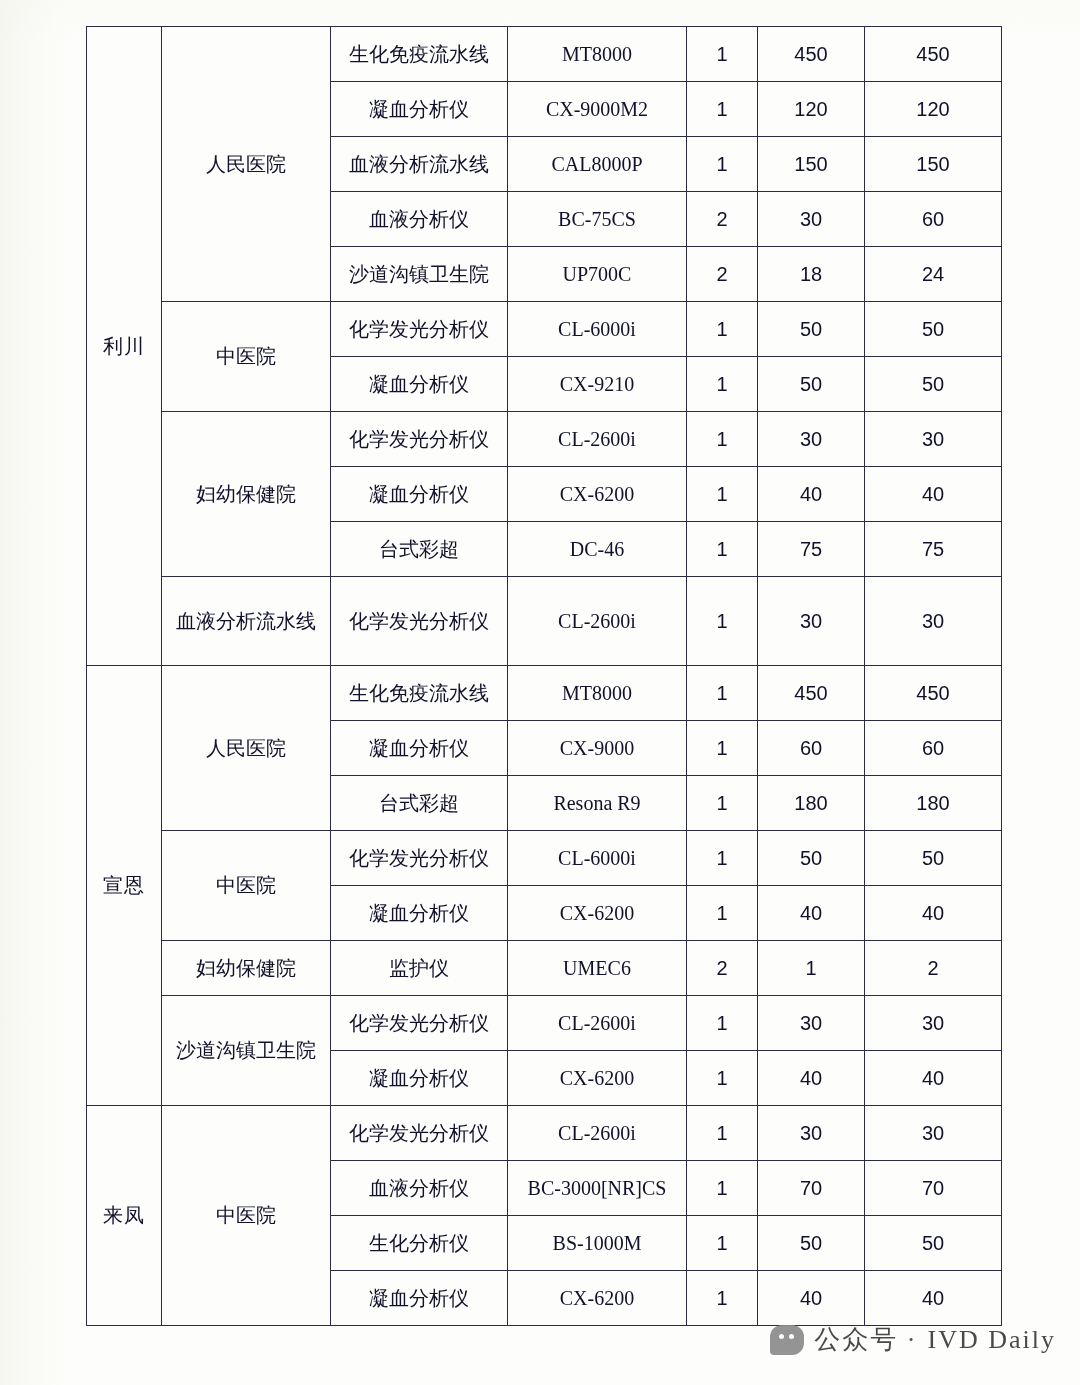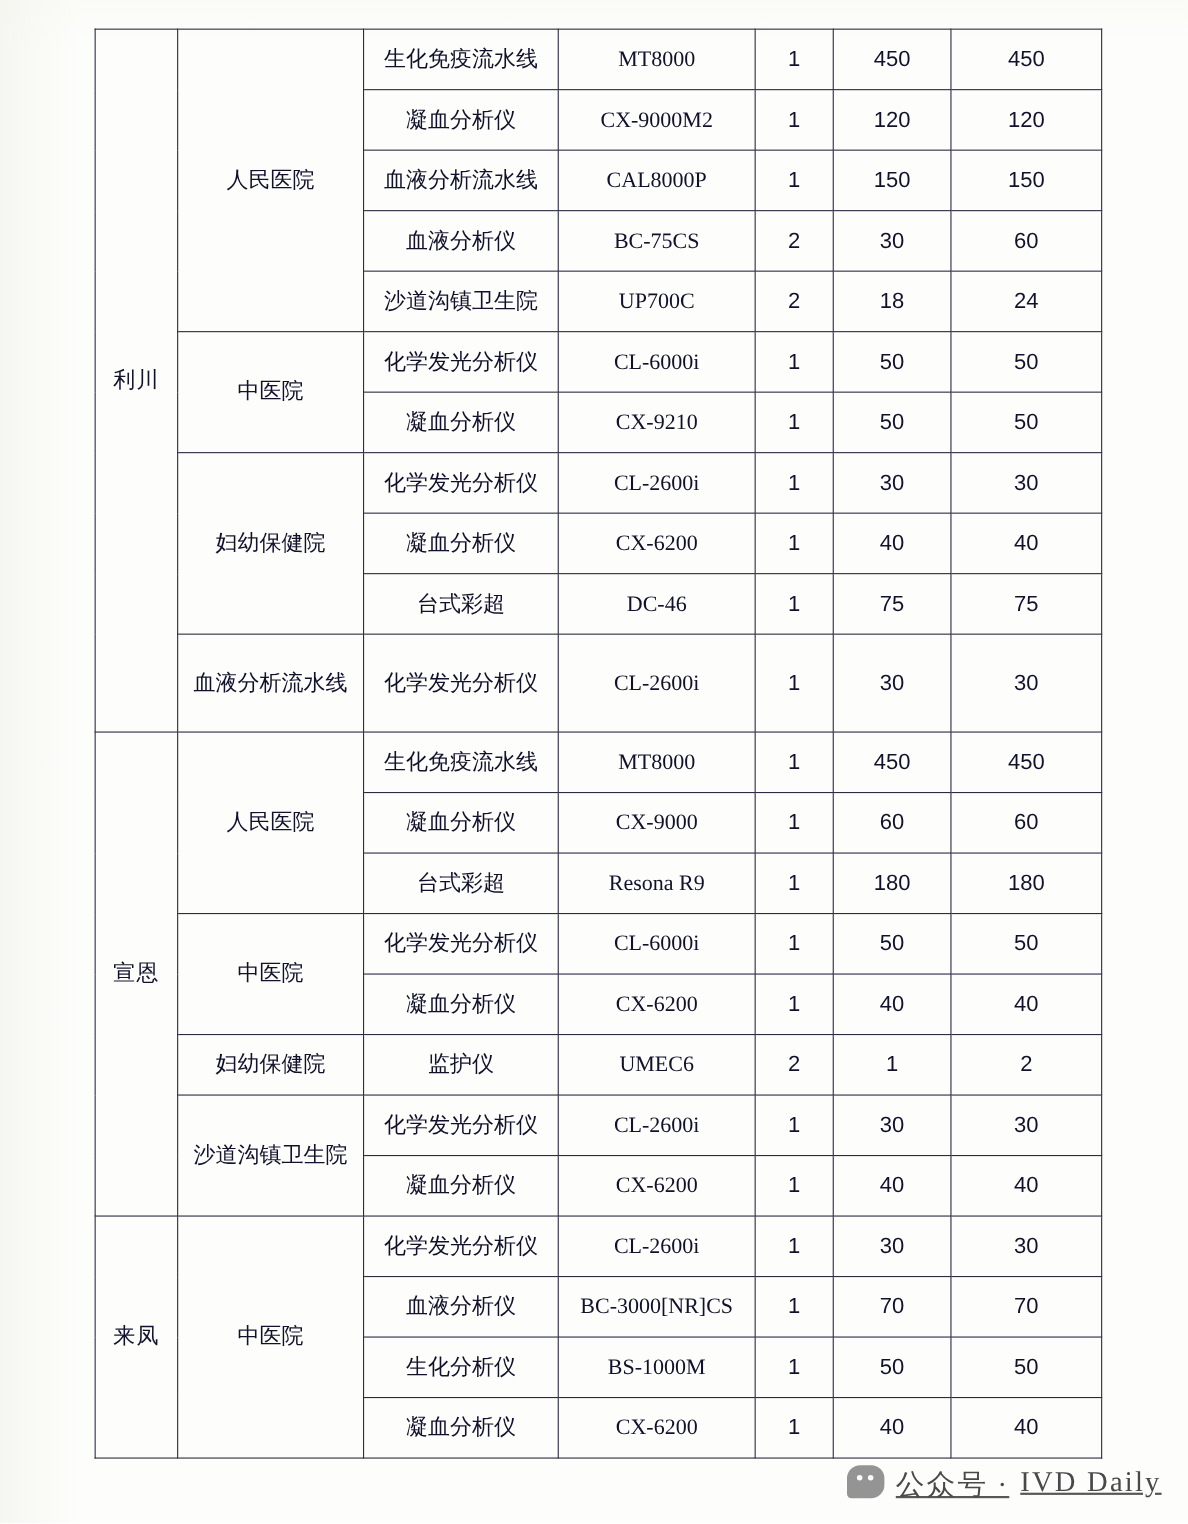--- a/index.html
+++ b/index.html
@@ -56,26 +56,26 @@
   td.c-qty { width: 70px; }
   td.c-price { width: 106px; }
   td.c-total { width: 136px; }
 
   .tall-row td { height: 56px; }
 
   
   .footer-mark {
     position: absolute;
     right: 24px;
-    bottom: 18px;
+    bottom: 28px;
     display: flex;
+    align-items: center;
     gap: 10px;
     color: #4a4a4a;
     opacity: 0.92;
-    text-decoration: underline;
   }
   .footer-mark .wechat-icon {
     width: 34px;
     height: 30px;
     background: #8c8c8c;
     border-radius: 12px 12px 12px 4px;
     position: relative;
     display: inline-block;
   }
   .footer-mark .wechat-icon::before,

